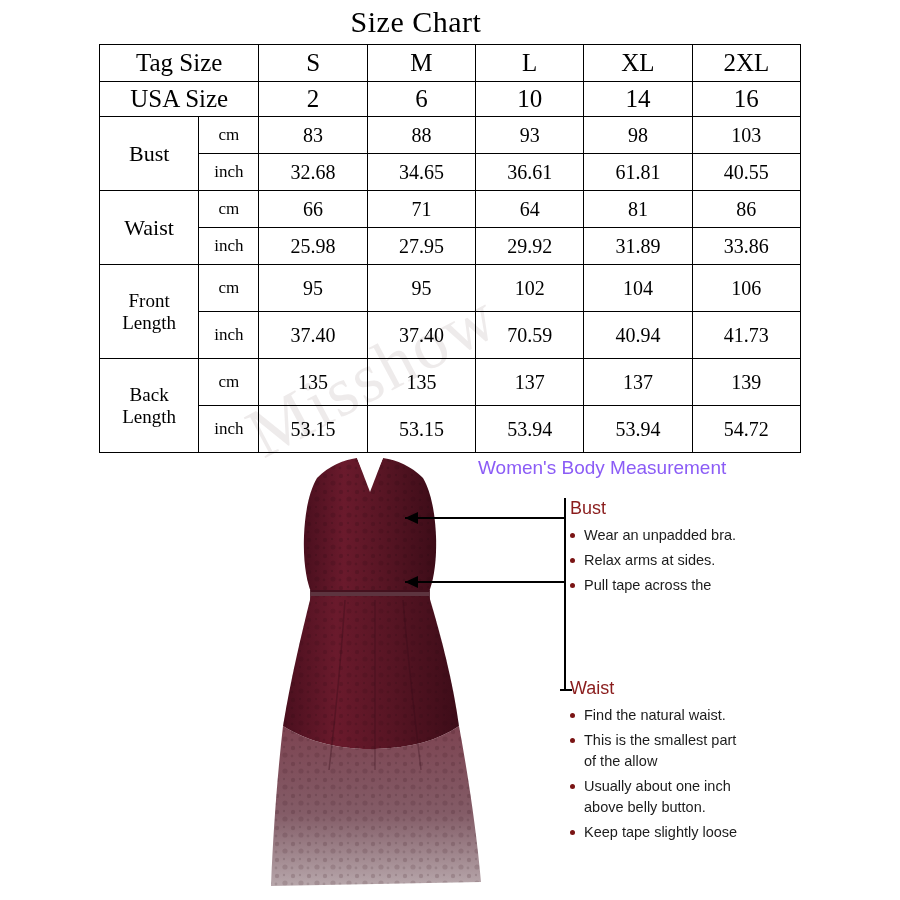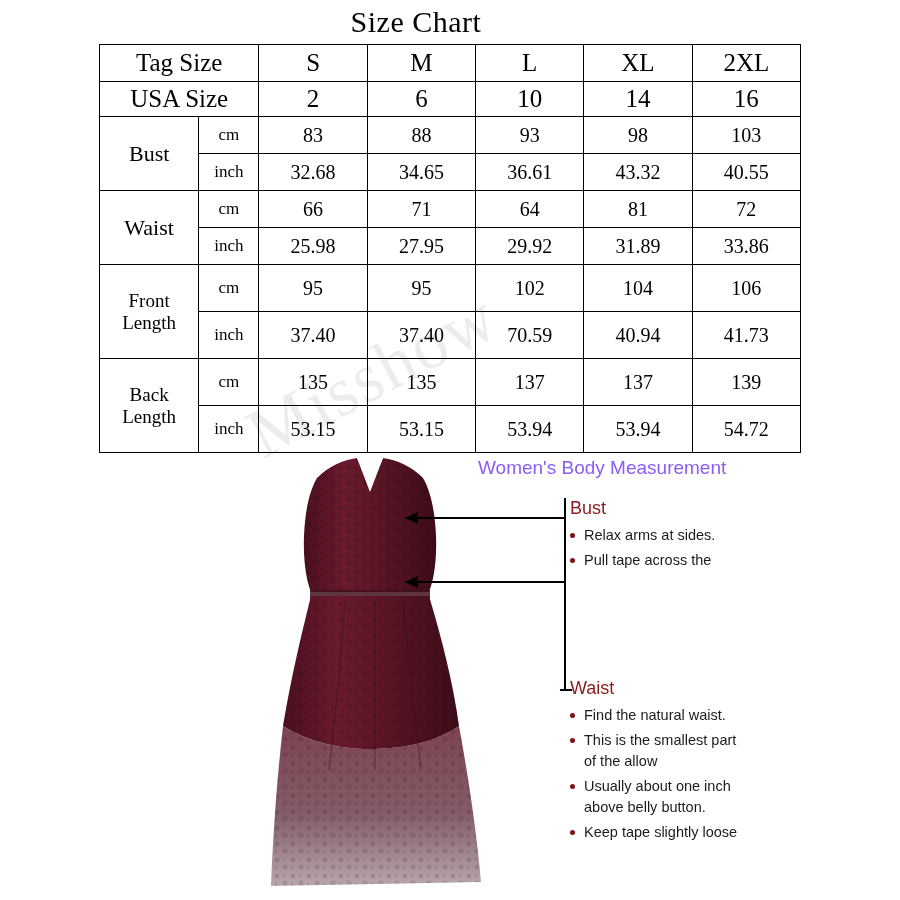--- a/index.html
+++ b/index.html
@@ -226,32 +226,32 @@
           <td>88</td>
           <td>93</td>
           <td>98</td>
           <td>103</td>
         </tr>
         <tr class="row-data">
           <td class="unit">inch</td>
           <td>32.68</td>
           <td>34.65</td>
           <td>36.61</td>
-          <td>43.32</td>
+          <td>61.81</td>
           <td>40.55</td>
         </tr>
 
         <tr class="row-data">
           <td class="grp-label" rowspan="2">Waist</td>
           <td class="unit">cm</td>
           <td>66</td>
           <td>71</td>
           <td>64</td>
           <td>81</td>
-          <td>72</td>
+          <td>86</td>
         </tr>
         <tr class="row-data">
           <td class="unit">inch</td>
           <td>25.98</td>
           <td>27.95</td>
           <td>29.92</td>
           <td>31.89</td>
           <td>33.86</td>
         </tr>
 
@@ -357,20 +357,21 @@
 
       <line x1="565" y1="142" x2="405" y2="142" stroke="#000" stroke-width="2"></line>
       <polygon points="405,142 418,136 418,148" fill="#000"></polygon>
       <line x1="565" y1="142" x2="565" y2="250" stroke="#000" stroke-width="2"></line>
       <line x1="560" y1="250" x2="572" y2="250" stroke="#000" stroke-width="2"></line>
     </svg>
 
     <div class="anno bust-block">
       <div class="anno-head">Bust</div>
       <ul>
+        <li><span class="dot"></span><span>Wear an unpadded bra.</span></li>
         <li><span class="dot"></span><span>Relax arms at sides.</span></li>
         <li><span class="dot"></span><span>Pull tape across the</span></li>
       </ul>
     </div>
 
     <div class="anno waist-block">
       <div class="anno-head">Waist</div>
       <ul>
         <li><span class="dot"></span><span>Find the natural waist.</span></li>
         <li><span class="dot"></span><span>This is the smallest part</span></li>

